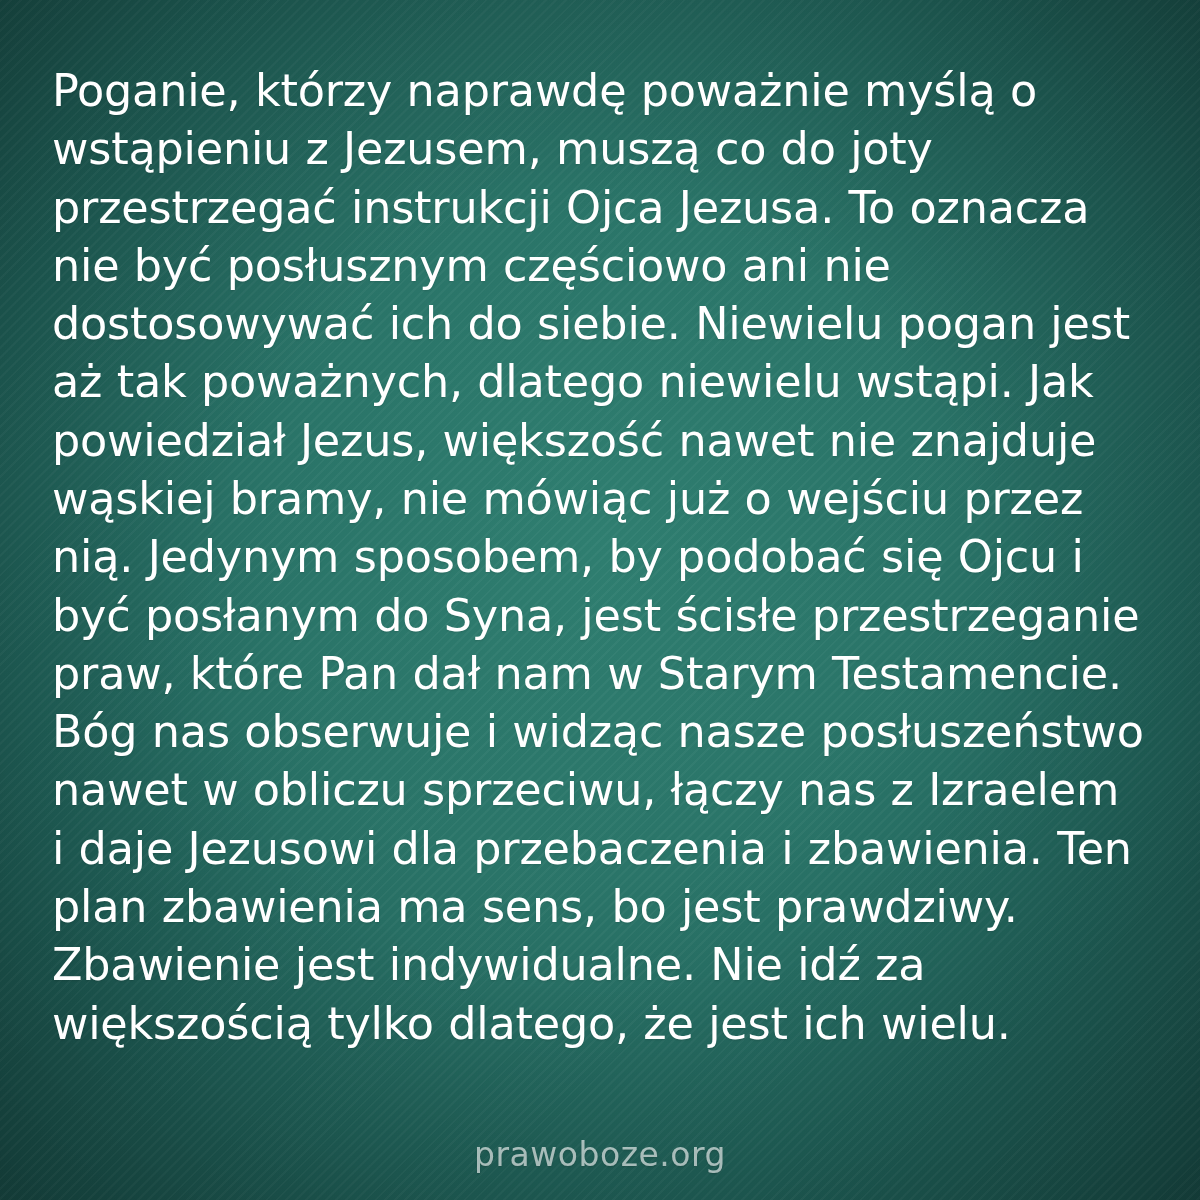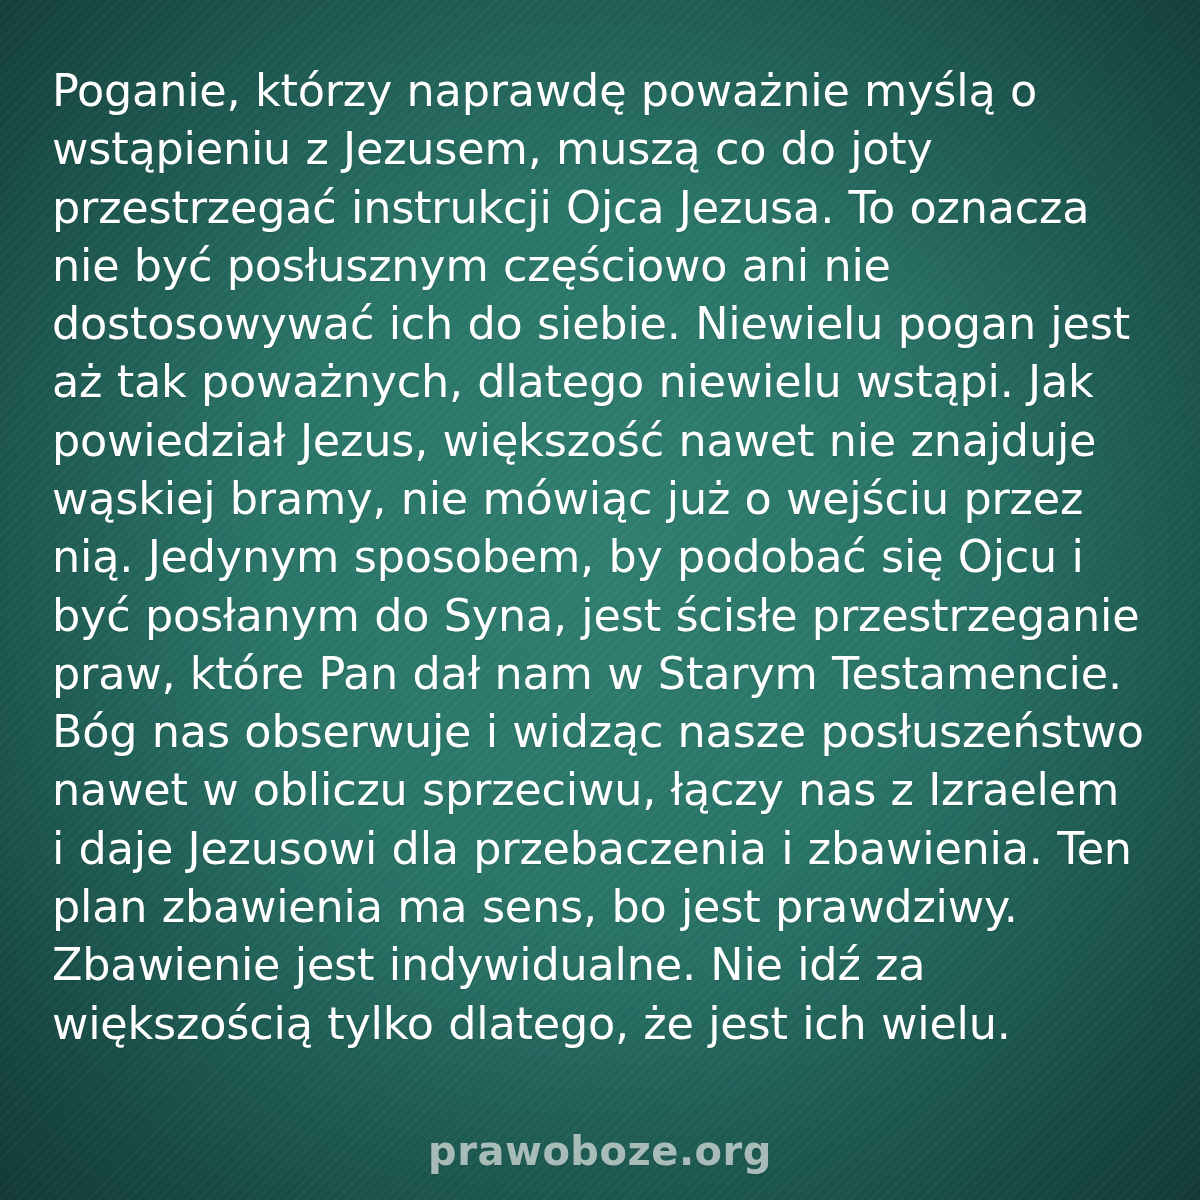--- a/index.html
+++ b/index.html
@@ -65,23 +65,23 @@
     left: 0;
     right: 0;
     bottom: 26px;
     text-align: center;
   }
 
   .site-name {
     display: inline-block;
     color: rgba(255,255,255,0.62);
     font-family: "DejaVu Sans", sans-serif;
-    font-size: 40px;
+    font-size: 33px;
     letter-spacing: 0.5px;
-    font-weight: 700;
+    font-weight: 400;
     text-shadow: 0 1px 2px rgba(0,0,0,0.15);
   }
 </style>
 </head>
 <body>
 
 <div class="card">
   <div class="vignette"></div>
 
   <div class="quote-wrap">

